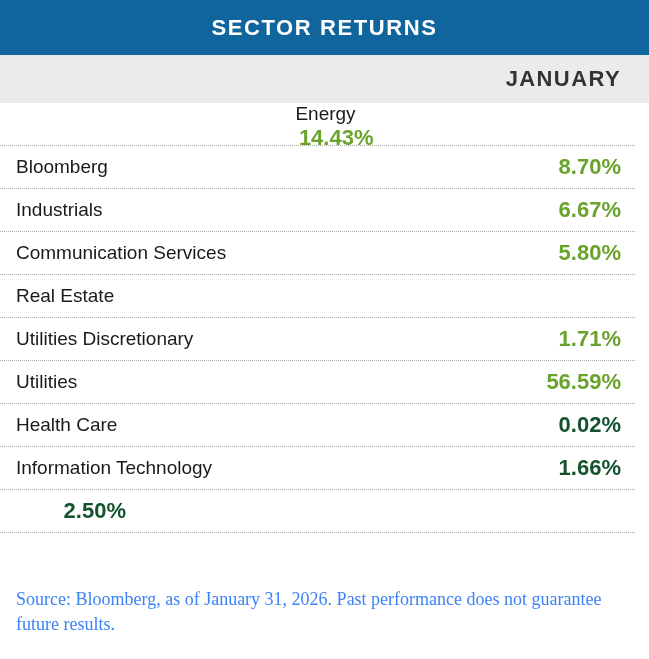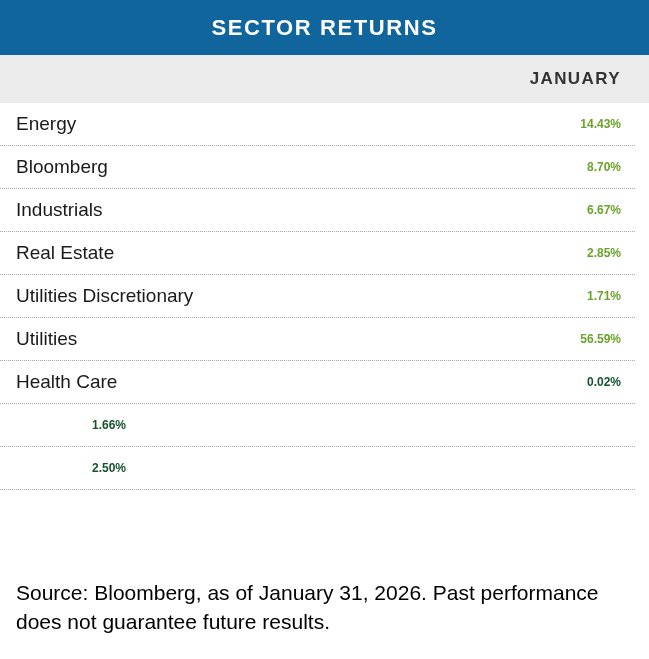--- a/index.html
+++ b/index.html
@@ -40,21 +40,21 @@
     height: 48px;
     display: flex;
     align-items: center;
     padding: 0 14px 0 16px;
     box-sizing: border-box;
   }
   .header-row .hdr-label {
     flex: 1;
   }
   .header-row .hdr-period {
-    font-size: 17px;
+    font-size: 22px;
     font-weight: bold;
     letter-spacing: 1.4px;
     color: #333333;
     text-transform: uppercase;
     text-align: right;
     padding-right: 14px;
   }
   .rows {
     flex: 1;
     display: flex;
@@ -65,40 +65,42 @@
   .data-row {
     height: 43px;
     display: flex;
     align-items: center;
     border-bottom: 1px dotted #aaaaaa;
     padding: 0 0 0 16px;
     box-sizing: border-box;
   }
   .data-row:first-child {
     border-top: none;
+    flex-direction: column;
   }
   .sector-name {
     flex: 1;
     font-size: 19px;
     color: #1a1a1a;
   }
   .sector-value {
-    font-size: 12px;
+    font-size: 22px;
     font-weight: bold;
     text-align: right;
     padding-right: 14px;
     min-width: 110px;
   }
   .pos { color: #6aa32c; }
   .neg { color: #14532d; }
   .footnote {
     padding: 16px 16px 0 16px;
-    font-size: 21px;
+    font-size: 18px;
     line-height: 1.38;
-    color: #000000;
+    color: #3b82f6;
+    font-family: Liberation Serif, serif;
   }
 </style>
 </head>
 <body>
 
 <div class="table-wrap">
 
   <div class="title-bar">
     <span class="title-text">SECTOR RETURNS</span>
   </div>
@@ -119,42 +121,46 @@
       <span class="sector-name">Bloomberg</span>
       <span class="sector-value pos">8.70%</span>
     </div>
 
 
     <div class="data-row">
       <span class="sector-name">Industrials</span>
       <span class="sector-value pos">6.67%</span>
     </div>
 
+    <div class="data-row">
+      <span class="sector-name">Communication Services</span>
+      <span class="sector-value pos">5.80%</span>
+    </div>
 
     <div class="data-row">
       <span class="sector-name">Real Estate</span>
-      <span class="sector-value pos">2.85%</span>
     </div>
 
     <div class="data-row">
       <span class="sector-name">Utilities Discretionary</span>
       <span class="sector-value pos">1.71%</span>
     </div>
 
     <div class="data-row">
       <span class="sector-name">Utilities</span>
       <span class="sector-value pos">56.59%</span>
     </div>
 
     <div class="data-row">
       <span class="sector-name">Health Care</span>
       <span class="sector-value neg">0.02%</span>
     </div>
 
     <div class="data-row">
+      <span class="sector-name">Information Technology</span>
       <span class="sector-value neg">1.66%</span>
     </div>
 
     <div class="data-row">
       <span class="sector-value neg">2.50%</span>
     </div>
 
   </div>
 
   <div class="footnote">Source: Bloomberg, as of January 31, 2026. Past performance does not guarantee future results.</div>

